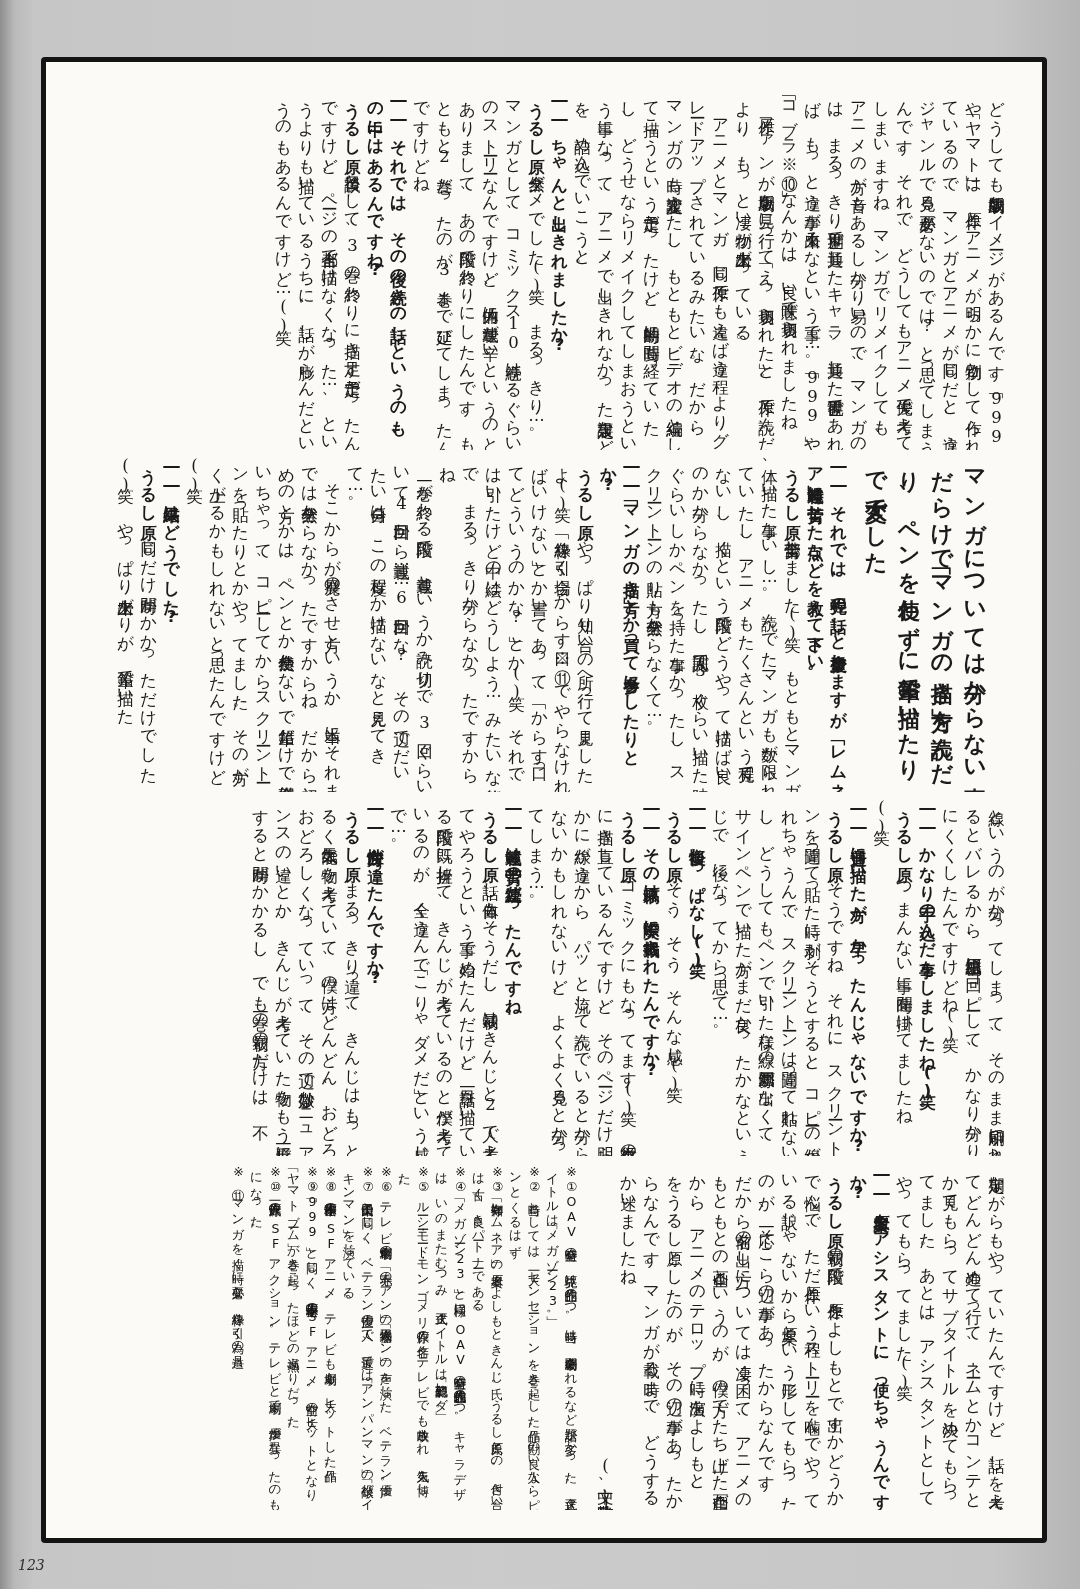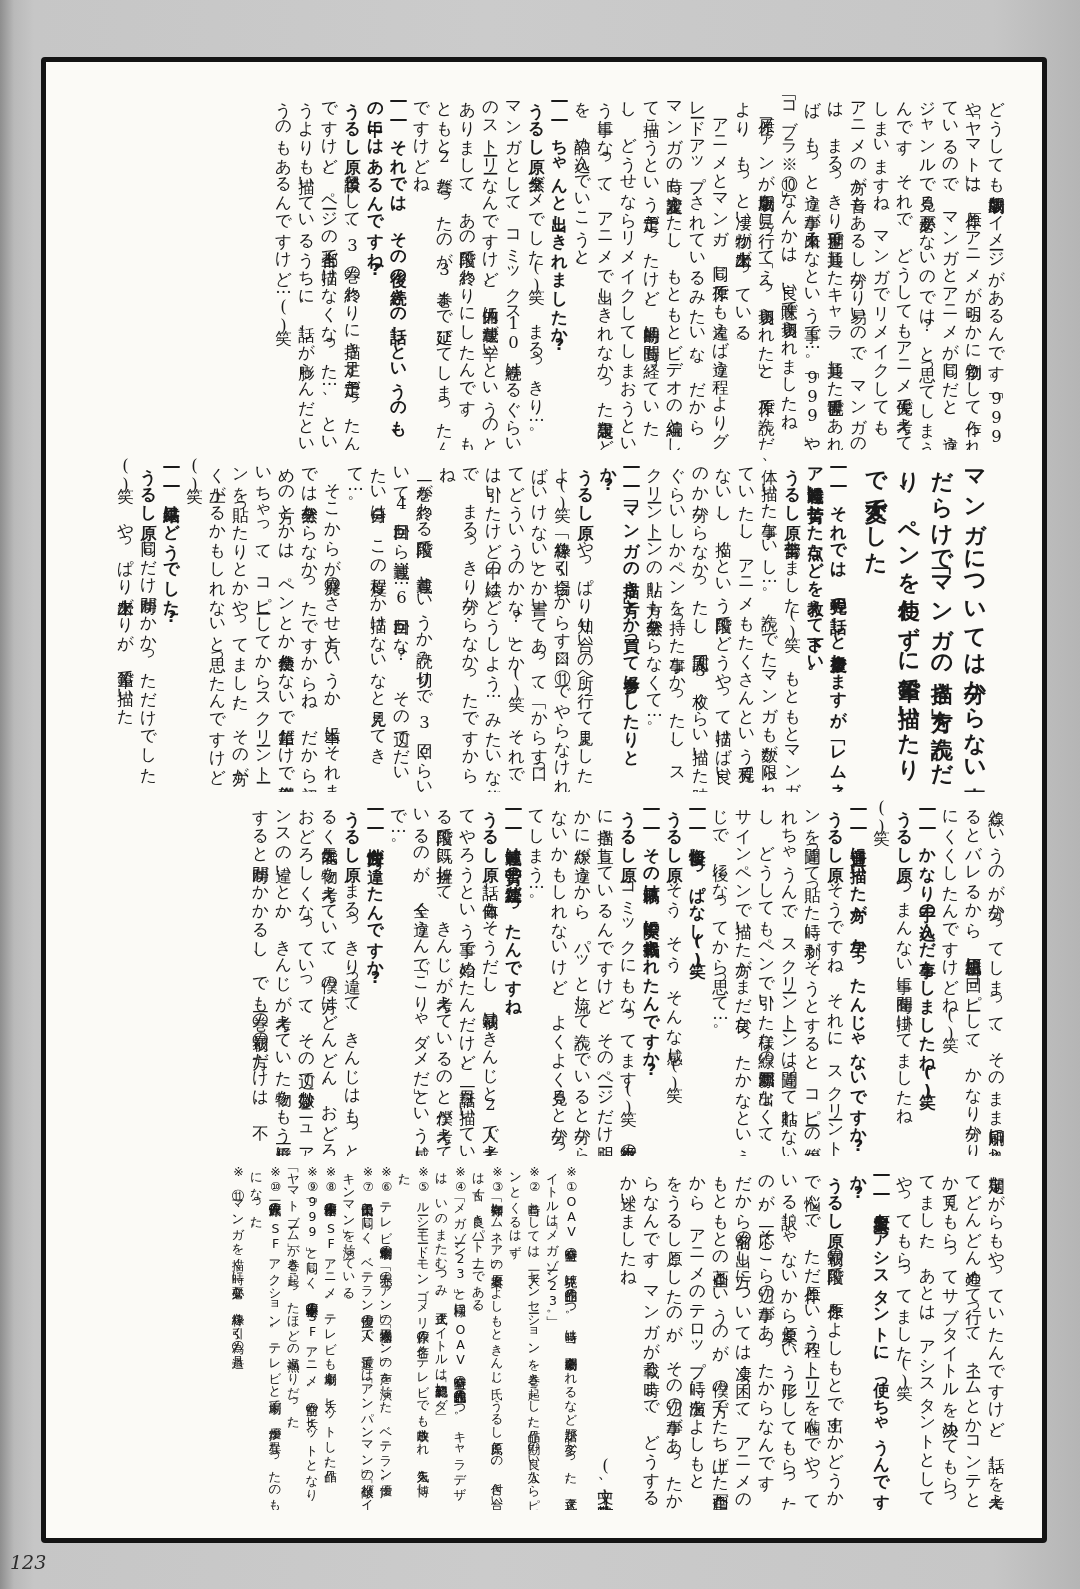--- a/index.html
+++ b/index.html
@@ -46,23 +46,23 @@
   .endnote{
     text-align:end;
     margin-left:14px !important;
   }
   .fn{
     font-family:"DejaVu Sans","Liberation Sans",sans-serif;
     font-size:12.5px;line-height:18.5px;
     color:#161616;
   }
   .pageno{
-    position:absolute;left:10px;bottom:16px;
+    position:absolute;left:18px;bottom:16px;
     font-family:"DejaVu Serif","Liberation Serif",serif;
-    font-style:italic;font-size:19px;color:#2c2c2c;
+    font-style:italic;font-size:14px;color:#2c2c2c;
   }
 </style>
 </head>
 <body>
 
 <div class="page">
   <div class="frame">
     <div class="inner">
 
       <section class="band b1">

